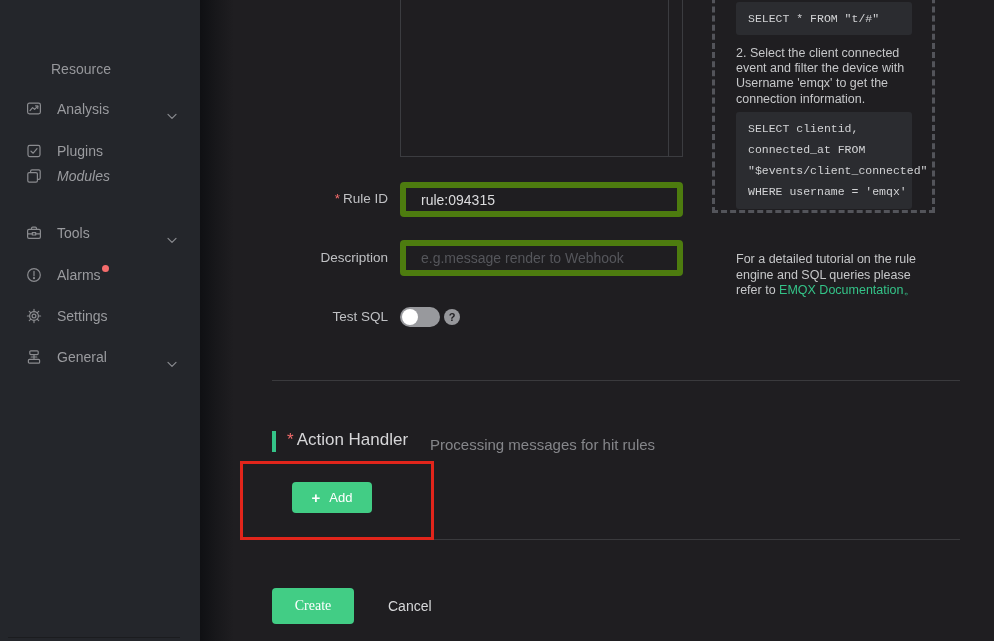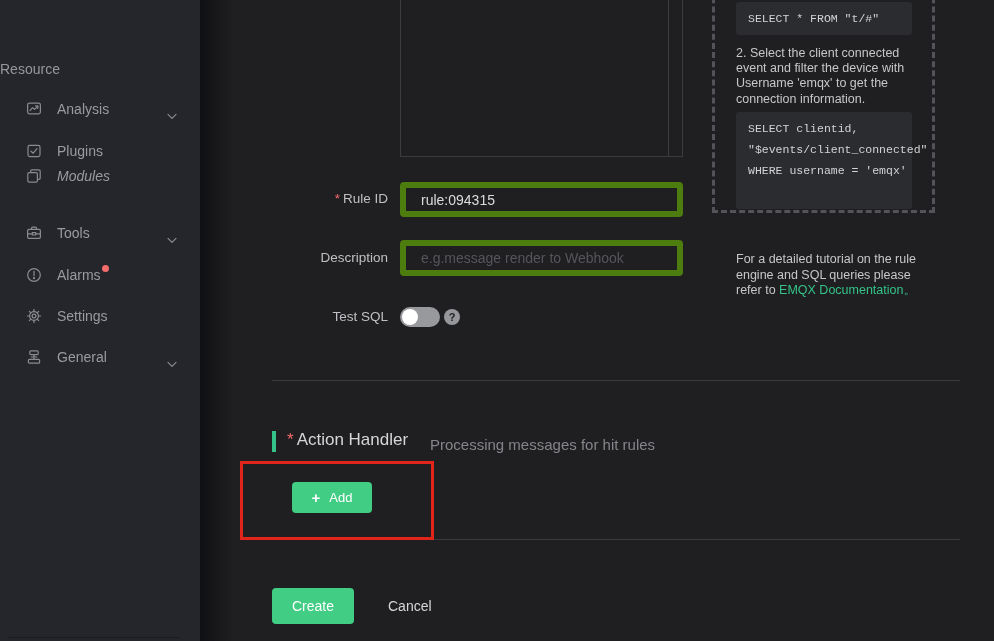--- a/index.html
+++ b/index.html
@@ -10,21 +10,21 @@
   
   .sidebar { position:absolute; left:0; top:0; width:200px; height:641px; background:#24262b; z-index:3; }
   .side-gutter { position:absolute; left:200px; top:0; width:34px; height:641px; z-index:2;
                  background:linear-gradient(90deg,#0f1013 0%, #17171a 45%, #1f1e21 100%); }
 
   .rule-active { position:absolute; left:10px; top:10px; width:158px; height:36px;
                  background:#00ab61; border-radius:6px; color:#ffffff; font-size:14px;
                  line-height:36px; padding-left:41px; cursor:pointer;
                  box-shadow:0 0 16px 2px rgba(20,200,120,0.50); }
   .side-sub { position:absolute; left:0; top:58px; width:200px; height:22px;
-              color:#96979b; font-size:14px; line-height:22px; cursor:pointer; }
+              color:#96979b; font-size:14px; line-height:22px; padding-left:51px; cursor:pointer; }
 
   .side-item { position:absolute; left:0; width:200px; height:24px; cursor:pointer; }
   .side-item .ico { position:absolute; left:26px; top:4px; width:16px; height:16px; }
   .side-item .lbl { position:absolute; left:57px; top:0; height:24px; line-height:24px;
                     color:#9a9b9f; font-size:14px; }
   .side-item .chev { position:absolute; left:167px; top:9px; width:10px; height:7px; }
   .dot-badge { display:inline-block; width:7px; height:7px; border-radius:50%;
                background:#f56c6c; vertical-align:8px; margin-left:1px; }
   .side-scrollline { position:absolute; left:8px; top:637px; width:172px; height:1px; background:#1b1c1f; }
 
@@ -60,21 +60,21 @@
   .section-hint { position:absolute; left:430px; top:436px; font-size:15px; color:#85868a; }
 
   .annotation-box { position:absolute; left:240px; top:461px; width:194px; height:79px;
                     border:3px solid #e1251b; z-index:2; }
 
   .btn-green { position:absolute; display:flex; align-items:center; justify-content:center;
                background:#42cd85; border:none; border-radius:4px; color:#ffffff;
                cursor:pointer; font-family:"Liberation Sans", sans-serif; }
   .btn-add { left:292px; top:482px; width:80px; height:31px; font-size:13px; z-index:3; }
   .btn-add .plus { font-size:15px; font-weight:bold; margin-right:9px; }
-  .btn-create { left:272px; top:588px; width:82px; height:36px; font-size:14px; }
+  .btn-create { left:272px; top:588px; width:82px; height:36px; font-size:14px;font-family:Liberation Serif, serif; }
   .btn-cancel { position:absolute; left:388px; top:598px; background:none; border:none;
                 color:#d6d7d9; font-size:14px; cursor:pointer;
                 font-family:"Liberation Sans", sans-serif; }
 
   
   .dashed-box { position:absolute; left:712px; top:-30px; width:223px; height:243px;
                 border:3px dashed #53545a; }
   .code-block { position:absolute; left:736px; width:176px; background:#2b2c30;
                 border-radius:3px; color:#d2d3d5; font-family:"Liberation Mono", monospace;
                 font-size:11.5px; }
@@ -90,20 +90,21 @@
 </head>
 <body>
 
 <div id="app">
 
   <div class="dashed-box"></div>
   <div class="code-block code-1">SELECT * FROM "t/#"</div>
   <div class="help-para">2. Select the client connected event and filter the device with Username 'emqx' to get the connection information.</div>
   <div class="code-block code-2">
     <div>SELECT clientid,</div>
+    <div>connected_at FROM</div>
     <div>"$events/client_connected"</div>
     <div>WHERE username = 'emqx'</div>
   </div>
   <div class="help-tutorial"><span>For a detailed tutorial on the rule engine and SQL queries please refer to </span><span class="green-link">EMQX Documentation</span><span class="green-link">。</span></div>
 
   <div class="sql-editor">
     <div class="gutterline"></div>
   </div>
 
   <div class="f-label" style="top:191px;"><span class="req">*</span><span>Rule ID</span></div>

